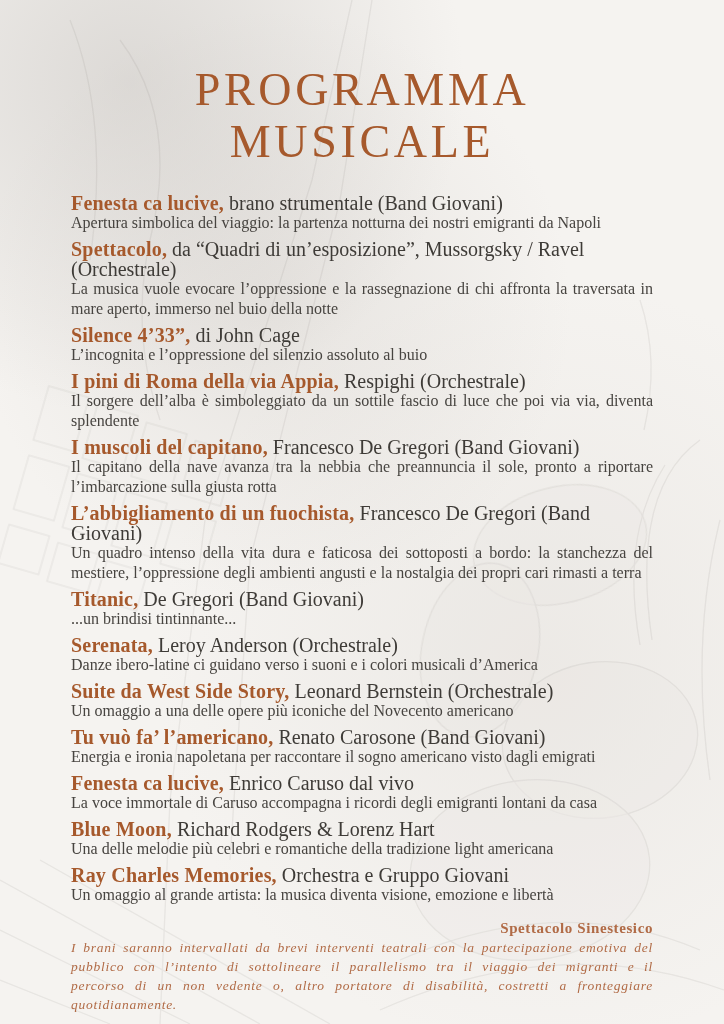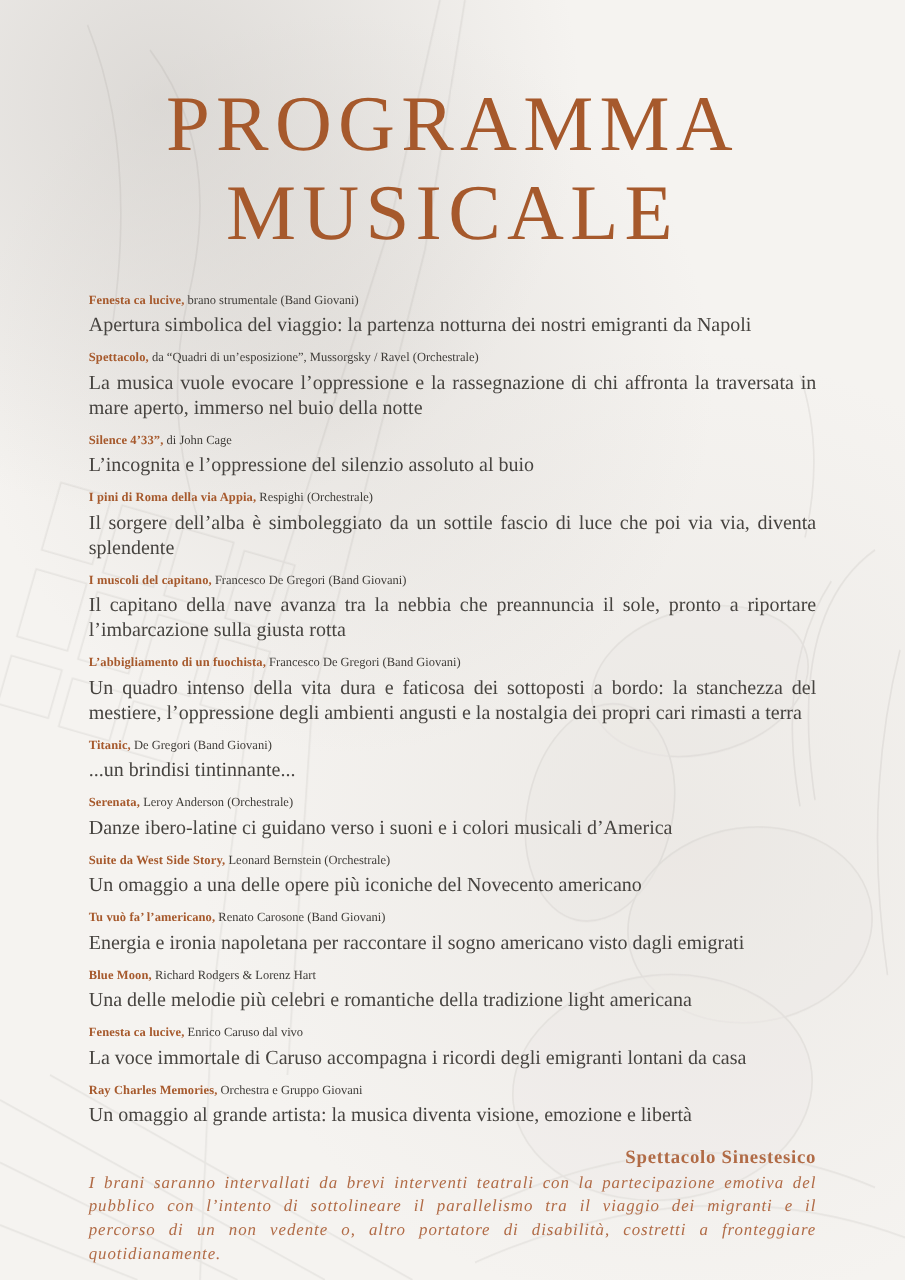--- a/index.html
+++ b/index.html
@@ -25,33 +25,33 @@
 
   .page {
     position: relative;
     z-index: 1;
     padding: 64px 71px 0 71px;
     height: 100%;
   }
 
   .page-title {
     text-align: center;
-    font-size: 63px;
+    font-size: 46px;
     line-height: 1.12;
     letter-spacing: 0.08em;
     font-weight: 400;
     margin-bottom: 26px;
   }
 
   .program-list { }
 
   .program-item { margin-bottom: 6px; }
 
   .item-head {
-    font-size: 10px;
+    font-size: 20px;
     line-height: 20px;
     color: #3e3b37;
   }
   .item-title {
     font-weight: 700;
     letter-spacing: 0.01em;
   }
   .item-desc {
     font-size: 16px;
     line-height: 20px;
@@ -177,27 +177,27 @@
       <div class="item-head" style="color: rgb(62, 59, 55);"><span class="item-title" style="color: rgb(166, 89, 44);">Suite da West Side Story,</span><span class="item-rest"> Leonard Bernstein (Orchestrale)</span></div>
       <div class="item-desc" style="color: rgb(71, 68, 64);">Un omaggio a una delle opere più iconiche del Novecento americano</div>
     </div>
 
     <div class="program-item">
       <div class="item-head" style="color: rgb(62, 59, 55);"><span class="item-title" style="color: rgb(166, 89, 44);">Tu vuò fa’ l’americano,</span><span class="item-rest"> Renato Carosone (Band Giovani)</span></div>
       <div class="item-desc" style="color: rgb(71, 68, 64);">Energia e ironia napoletana per raccontare il sogno americano visto dagli emigrati</div>
     </div>
 
     <div class="program-item">
+      <div class="item-head" style="color: rgb(62, 59, 55);"><span class="item-title" style="color: rgb(166, 89, 44);">Fenesta ca lucive,</span><span class="item-rest"> Enrico Caruso dal vivo</span></div>
+      <div class="item-desc" style="color: rgb(71, 68, 64);">La voce immortale di Caruso accompagna i ricordi degli emigranti lontani da casa</div>
+    </div>
+
+    <div class="program-item">
       <div class="item-head" style="color: rgb(62, 59, 55);"><span class="item-title" style="color: rgb(166, 89, 44);">Blue Moon,</span><span class="item-rest"> Richard Rodgers &amp; Lorenz Hart</span></div>
       <div class="item-desc" style="color: rgb(71, 68, 64);">Una delle melodie più celebri e romantiche della tradizione light americana</div>
-    </div>
-
-    <div class="program-item">
-      <div class="item-head" style="color: rgb(62, 59, 55);"><span class="item-title" style="color: rgb(166, 89, 44);">Fenesta ca lucive,</span><span class="item-rest"> Enrico Caruso dal vivo</span></div>
-      <div class="item-desc" style="color: rgb(71, 68, 64);">La voce immortale di Caruso accompagna i ricordi degli emigranti lontani da casa</div>
     </div>
 
     <div class="program-item">
       <div class="item-head" style="color: rgb(62, 59, 55);"><span class="item-title" style="color: rgb(166, 89, 44);">Ray Charles Memories,</span><span class="item-rest"> Orchestra e Gruppo Giovani</span></div>
       <div class="item-desc" style="color: rgb(71, 68, 64);">Un omaggio al grande artista: la musica diventa visione, emozione e libertà</div>
     </div>
   </div>
 
   <div class="footer">
     <div class="footer-heading" style="color: rgb(177, 107, 70);">Spettacolo Sinestesico</div>

